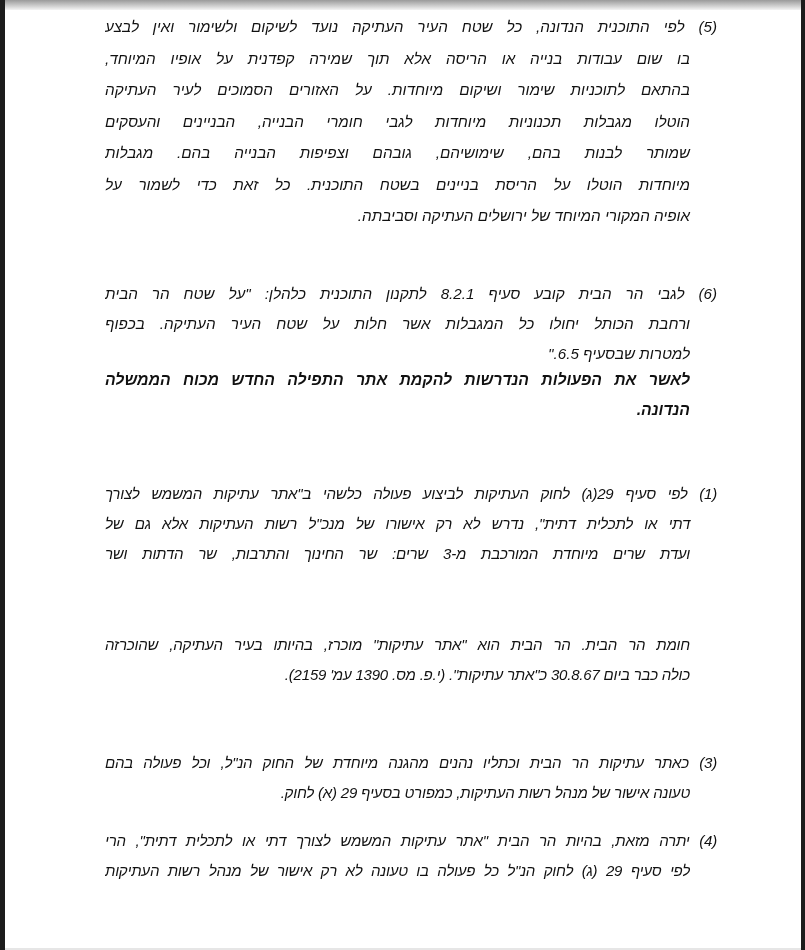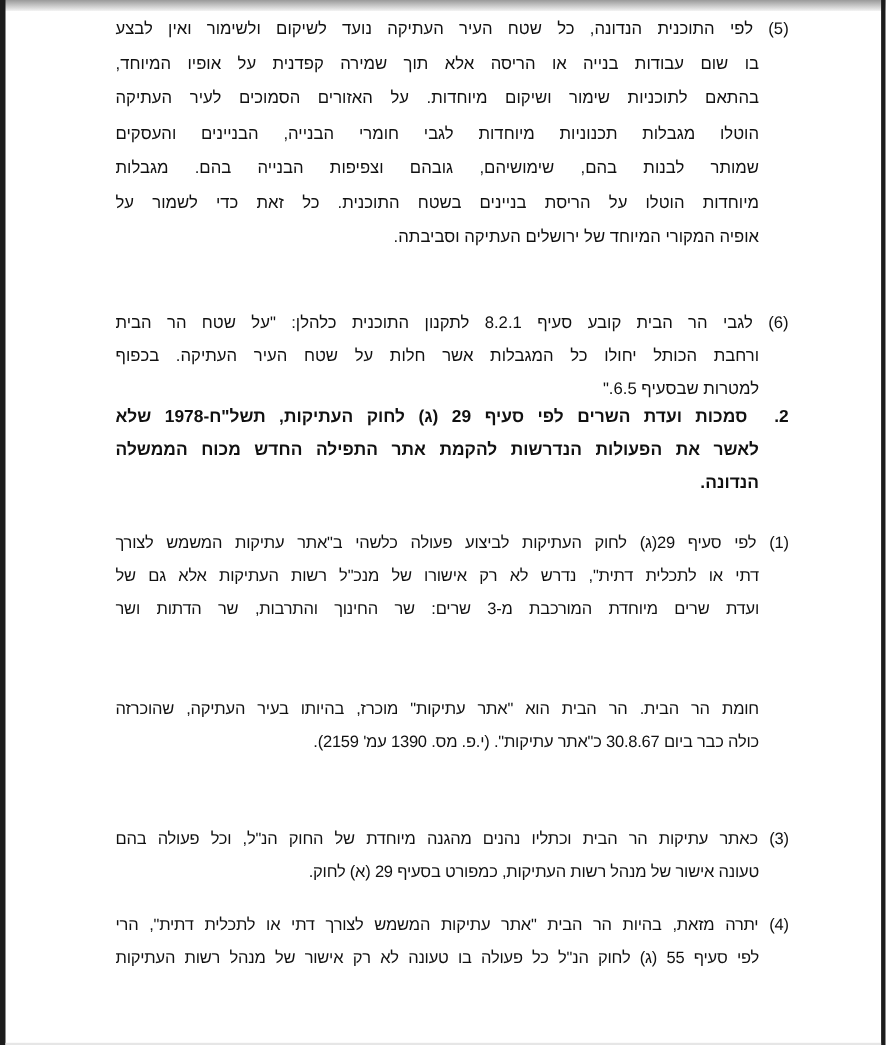--- a/index.html
+++ b/index.html
@@ -10,21 +10,21 @@
     color:#111;
   }
   .frame-top {
     position:absolute; left:0; top:0; width:805px; height:10px;
     background:linear-gradient(#9a9a9a, #d8d8d8 70%, #f4f4f4);
   }
   .frame-left { position:absolute; left:0; top:0; width:5px; height:950px; background:#1c1c1c; }
   .frame-right { position:absolute; right:0; top:0; width:4px; height:950px; background:#1c1c1c; }
   .frame-bottom { position:absolute; left:5px; right:4px; bottom:0; height:2px; background:#e6e6e6; }
 
-  .page { position:absolute; left:0; top:0; width:805px; height:950px; direction:rtl; }
+  .page { position:absolute; left:0; top:0; width:805px; height:950px; direction:rtl;font-style:italic; }
 
   .para {
     position:absolute; right:88px; width:612px;
     font-size:15.2px; text-align:justify; text-align-last:right;
   }
   .line { height:30px; line-height:30px; white-space:nowrap; overflow:visible; }
   .line.indent { padding-right:27px; }
   .line.j { text-align-last:justify; text-align:justify; white-space:normal; overflow:hidden; }
 
   .p5 { top:11px; }
@@ -59,21 +59,20 @@
     <div class="line indent">אופיה המקורי המיוחד של ירושלים העתיקה וסביבתה.</div>
   </div>
 
   <div class="para p6">
     <div class="line j"><span>(6)</span> <span>לגבי הר הבית קובע סעיף 8.2.1 לתקנון התוכנית כלהלן: "על שטח הר הבית</span></div>
     <div class="line indent j">ורחבת הכותל יחולו כל המגבלות אשר חלות על שטח העיר העתיקה. בכפוף</div>
     <div class="line indent">למטרות שבסעיף 6.5."</div>
   </div>
 
   <div class="para heading">
-    <div class="line j"><span>2.</span>&nbsp;&nbsp;<span>סמכות ועדת השרים לפי סעיף 29 (ג) לחוק העתיקות, תשל"ח-1978 שלא</span></div>
     <div class="line indent j">לאשר את הפעולות הנדרשות להקמת אתר התפילה החדש מכוח הממשלה</div>
     <div class="line indent">הנדונה.</div>
   </div>
 
   <div class="para i1 cond">
     <div class="line j"><span>(1)</span> <span>לפי סעיף 29(ג) לחוק העתיקות לביצוע פעולה כלשהי ב"אתר עתיקות המשמש לצורך</span></div>
     <div class="line indent j">דתי או לתכלית דתית", נדרש לא רק אישורו של מנכ"ל רשות העתיקות אלא גם של</div>
     <div class="line indent j">ועדת שרים מיוחדת המורכבת מ-3 שרים: שר החינוך והתרבות, שר הדתות ושר</div>
   </div>
 
@@ -82,16 +81,16 @@
     <div class="line indent">כולה כבר ביום 30.8.67 כ"אתר עתיקות". (י.פ. מס. 1390 עמ' 2159).</div>
   </div>
 
   <div class="para i3 cond">
     <div class="line j"><span>(3)</span> <span>כאתר עתיקות הר הבית וכתליו נהנים מהגנה מיוחדת של החוק הנ"ל, וכל פעולה בהם</span></div>
     <div class="line indent">טעונה אישור של מנהל רשות העתיקות, כמפורט בסעיף 29 (א) לחוק.</div>
   </div>
 
   <div class="para i4 cond">
     <div class="line j"><span>(4)</span> <span>יתרה מזאת, בהיות הר הבית "אתר עתיקות המשמש לצורך דתי או לתכלית דתית", הרי</span></div>
-    <div class="line indent j">לפי סעיף 55 (ג) לחוק הנ"ל כל פעולה בו טעונה לא רק אישור של מנהל רשות העתיקות</div>
+    <div class="line indent j">לפי סעיף 29 (ג) לחוק הנ"ל כל פעולה בו טעונה לא רק אישור של מנהל רשות העתיקות</div>
   </div>
 
 </div>
 
 </body></html>

